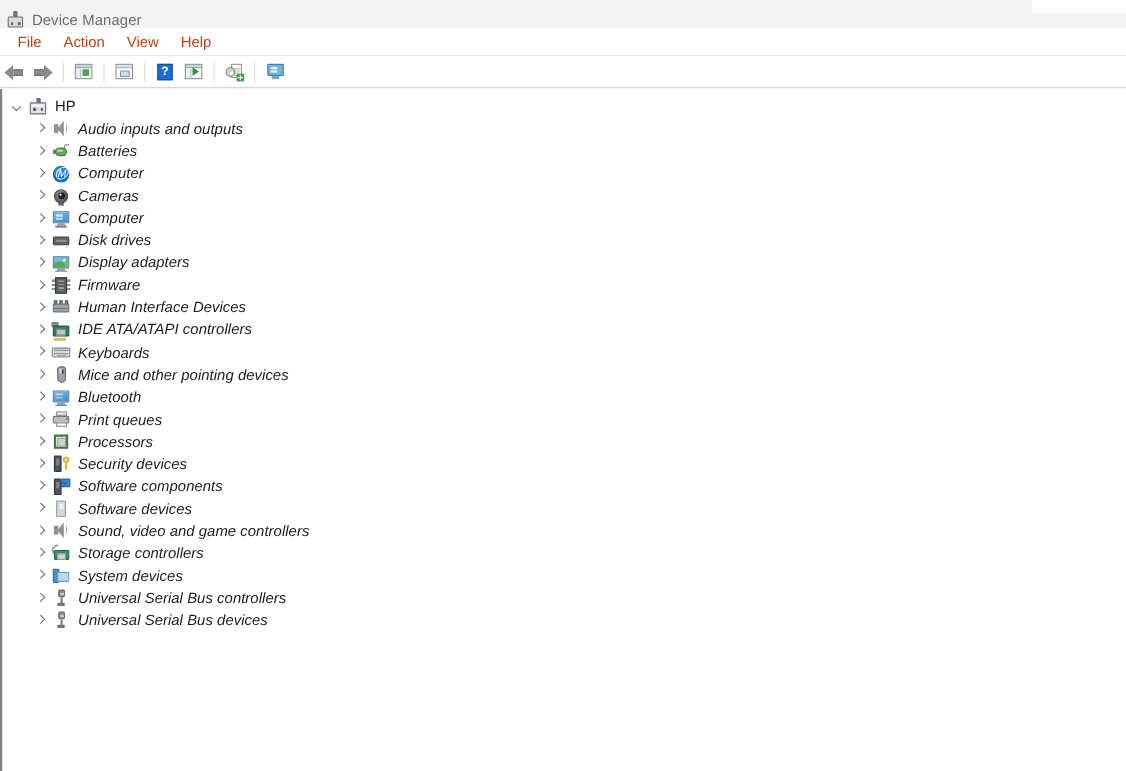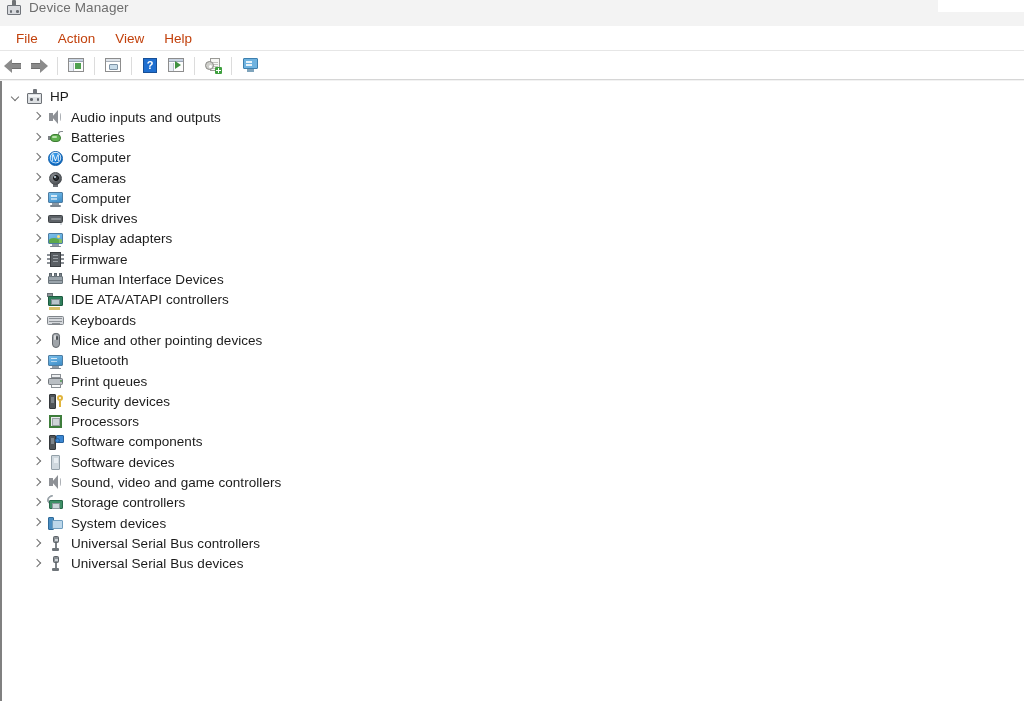--- a/index.html
+++ b/index.html
@@ -14,21 +14,21 @@
     position: relative;
     width: 1024px; height: 701px;
     background: #ffffff;
   }
 
   
   .titlebar {
     position: absolute; left: 0; top: 0;
     width: 1024px; height: 26px;
     background: #f3f3f3;
-    display: flex; align-items: flex-start;
+    display: flex; align-items: flex-end;
   }
   .titlebar .tb-icon {
     width: 16px; height: 16px;
     margin-left: 6px; margin-right: 7px;
     position: relative; flex: none;
   }
   .titlebar .tb-title {
     font-size: 13.5px;
     color: #6e6e6e;
     letter-spacing: .1px;
@@ -153,21 +153,21 @@
     width: 100%;
   }
   .node {
     display: flex; align-items: center;
     height: 20.3px;
     padding-left: 6px;
     cursor: default;
     white-space: nowrap;
   }
   .node.root { padding-left: 6px; }
-  .node.child { padding-left: 27px; }
+  .node.child { padding-left: 27px; font-style: italic; }
 
   .chev {
     width: 16px; height: 16px; flex: none;
     position: relative;
   }
   .chev::before {
     content: "";
     position: absolute;
     left: 5px; top: 4px;
     width: 5px; height: 5px;
@@ -595,39 +595,39 @@
           <div class="top"></div>
             <div class="body"></div>
             <div class="led"></div>
             <div class="out"></div>
         </div>
         <div class="label">Print queues</div>
       </div>
 
       <div class="node child">
         <div class="chev"></div>
+        <div class="icon ic-cpu">
+          <div class="sq"></div>
+            <div class="in"></div>
+        </div>
+        <div class="label">Processors</div>
+      </div>
+
+      <div class="node child">
+        <div class="chev"></div>
         <div class="icon ic-sec">
           <div class="b"></div>
             <div class="key"></div>
             <div class="kst"></div>
         </div>
         <div class="label">Security devices</div>
       </div>
 
       <div class="node child">
         <div class="chev"></div>
-        <div class="icon ic-cpu">
-          <div class="sq"></div>
-            <div class="in"></div>
-        </div>
-        <div class="label">Processors</div>
-      </div>
-
-      <div class="node child">
-        <div class="chev"></div>
         <div class="icon ic-swc">
           <div class="b"></div>
             <div class="pz"></div>
         </div>
         <div class="label">Software components</div>
       </div>
 
       <div class="node child">
         <div class="chev"></div>
         <div class="icon ic-swd">

